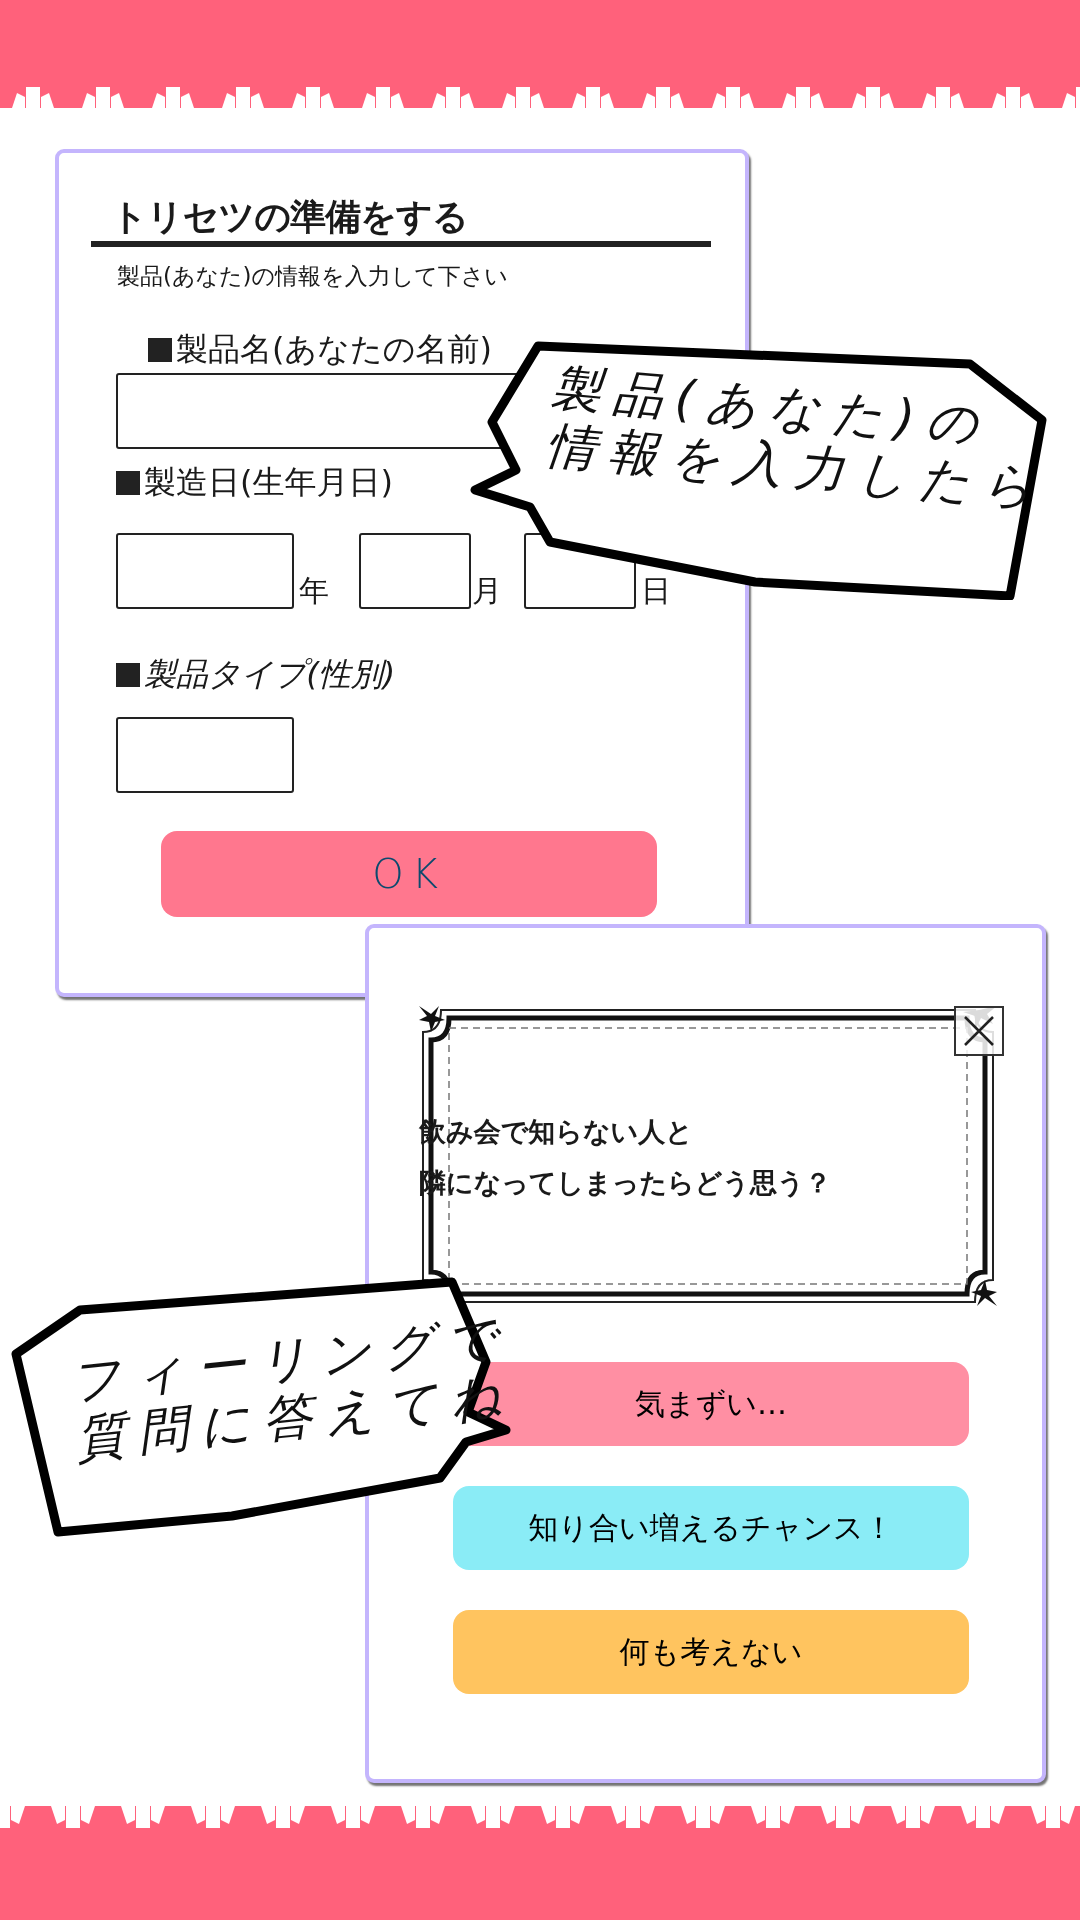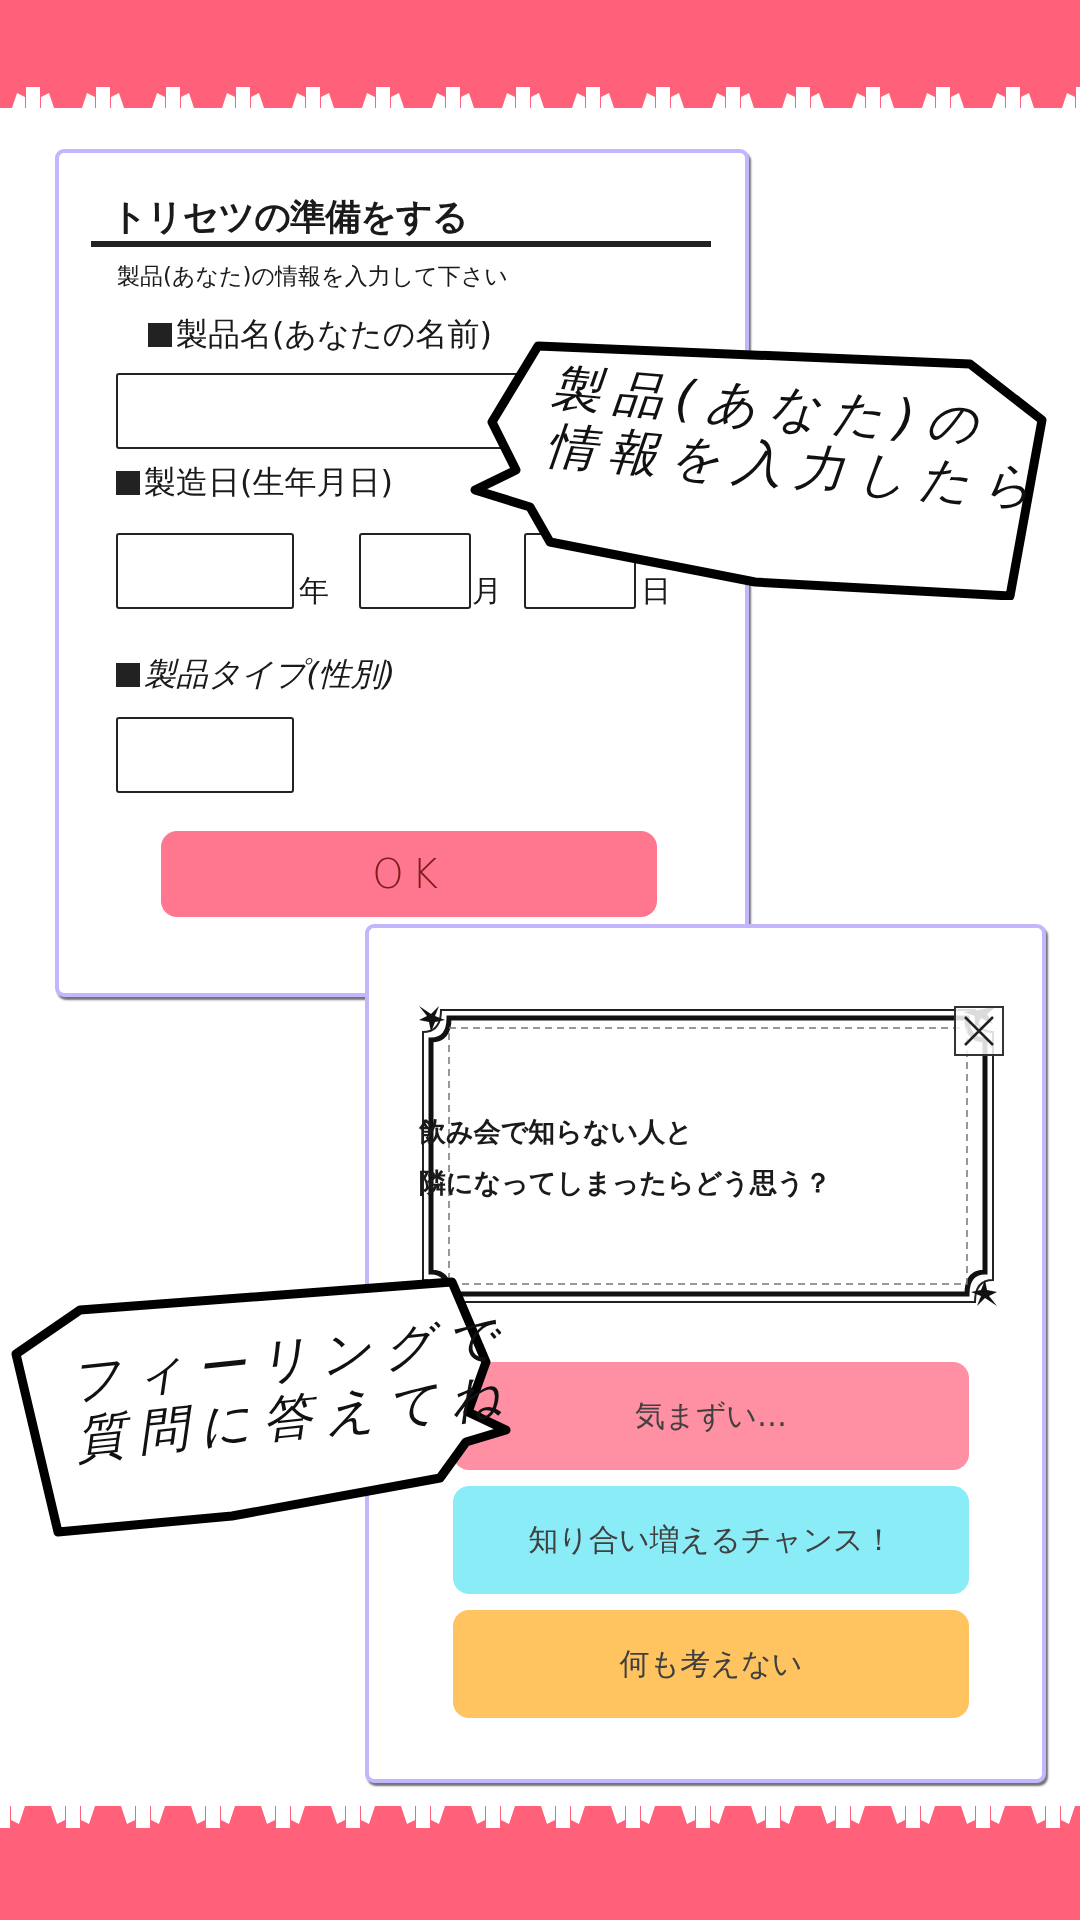--- a/index.html
+++ b/index.html
@@ -29,37 +29,37 @@
   }
   .title-rule { position:absolute; left:32px; top:88px; width:620px; height:6px; background:#222; }
   .form-sub { position:absolute; left:58px; top:108px; font-size:23px; }
   .label { position:absolute; left:57px; font-size:32px; }
   .label .sq { display:inline-block; width:24px; height:24px; background:#222; margin-right:4px; vertical-align:-2px; }
   .box { position:absolute; border:2px solid #222; border-radius:3px; background:#fff; }
   .unit { position:absolute; font-size:30px; }
   .ok-btn {
     position:absolute; left:102px; top:678px; width:496px; height:86px; border-radius:16px;
     background:#ff778e; display:flex; align-items:center; justify-content:center;
-    font-size:40px; letter-spacing:8px; color:#7f1d1d; font-weight:300;
+    font-size:40px; letter-spacing:8px; color:#0c4a6e; font-weight:300;
   }
 
   .frame { position:absolute; left:50px; top:78px; width:578px; height:300px; }
   .frame svg { position:absolute; left:0; top:0; }
   .question {
     position:absolute; left:0; top:100px; width:578px; text-align:left;
     font-size:27px; line-height:51px; font-weight:bold;
   }
   .close-btn {
     position:absolute; left:585px; top:78px; width:46px; height:46px;
     border:2px solid #333; background:rgba(255,255,255,0.85);
     display:flex; align-items:center; justify-content:center;
   }
   .answer {
-    position:absolute; left:84px; width:516px; height:108px; border-radius:16px;
-    display:flex; align-items:center; justify-content:center; font-size:30px; color:#404040;
+    position:absolute; left:84px; width:516px; height:84px; border-radius:16px;
+    display:flex; align-items:center; justify-content:center; font-size:30px; color:#000000;
   }
 
   .bubble { position:absolute; z-index:5; }
   .bubble-text {
     position:absolute; font-family:"DejaVu Sans", sans-serif; font-size:50px;
     line-height:58px; color:#111; font-style:italic; letter-spacing:12px;
   }
 </style>
 </head>
 <body>
@@ -89,21 +89,21 @@
     <use href="#flake" x="943" y="0"></use>
     <use href="#flake" x="1013" y="0"></use>
   <use href="#flake" x="1083" y="0"></use>
 </svg>
 
 <div class="card card-form">
   <div class="form-title">トリセツの準備をする</div>
   <div class="title-rule"></div>
   <div class="form-sub">製品(あなた)の情報を入力して下さい</div>
 
-  <div class="label" style="top:160px;padding-left:32px;">
+  <div class="label" style="top:175px;padding-left:32px;">
     <span class="sq"></span><span>製品名(あなたの名前)</span>
   </div>
   <div class="box" style="left:57px; top:220px; width:480px; height:72px;"></div>
 
   <div class="label" style="top:308px;">
     <span class="sq"></span><span>製造日(生年月日)</span>
   </div>
   <div class="box" style="left:57px; top:380px; width:174px; height:72px;"></div>
   <div class="unit" style="left:240px; top:418px;">年</div>
   <div class="box" style="left:300px; top:380px; width:108px; height:72px;"></div>

